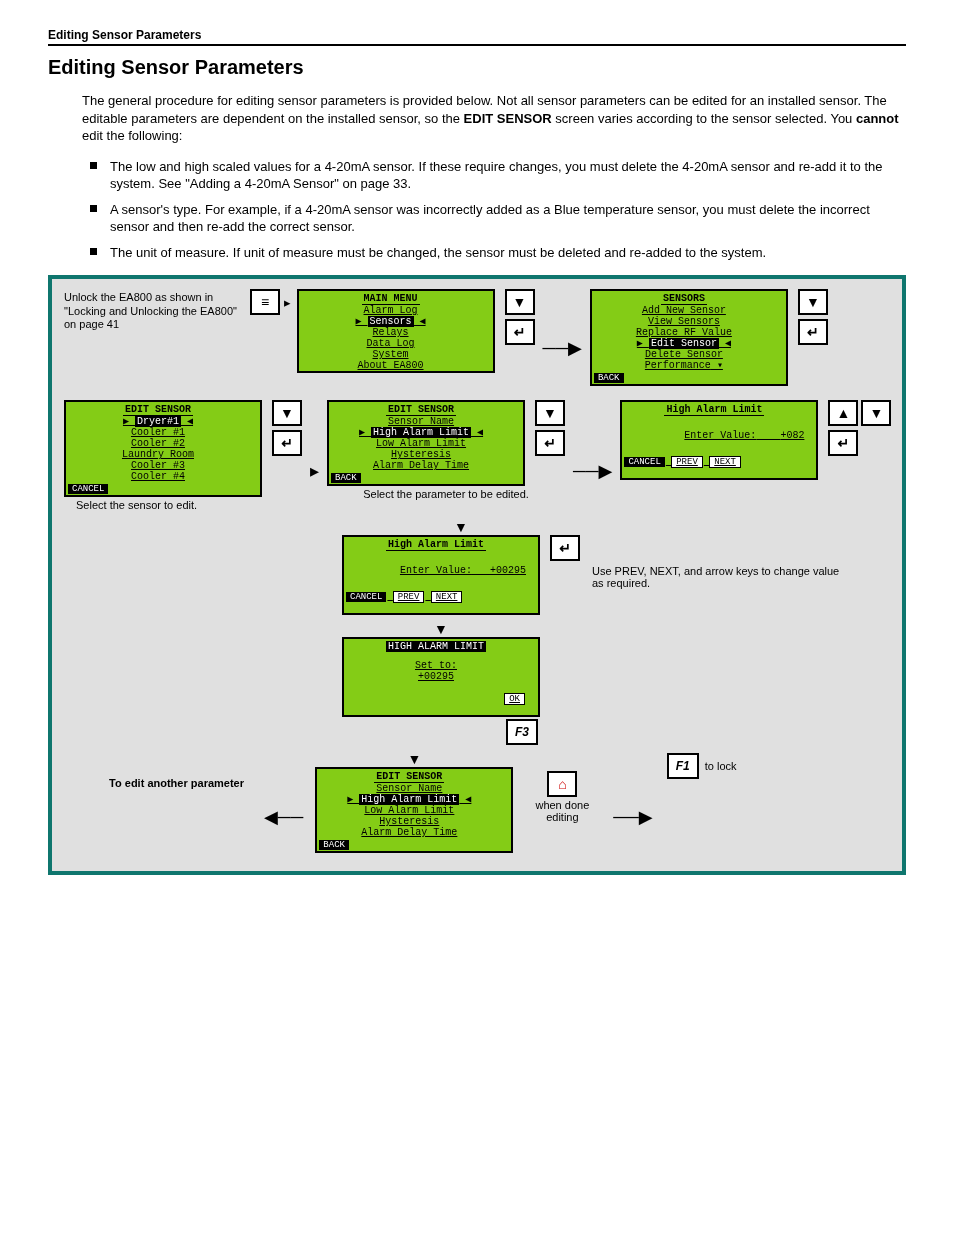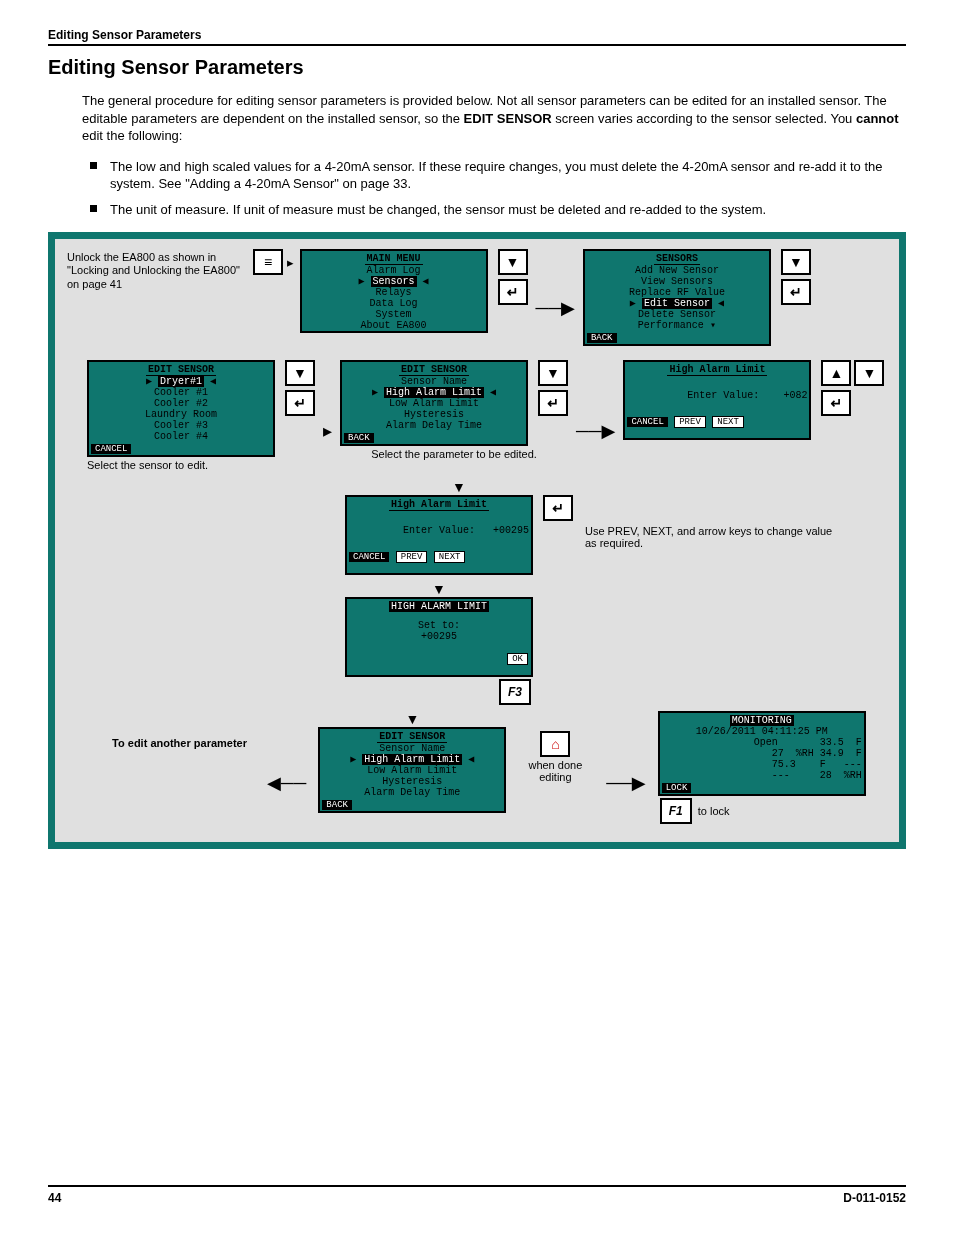--- a/index.html
+++ b/index.html
@@ -51,42 +51,43 @@
     left: 8px;
     top: 4px;
     width: 7px;
     height: 7px;
     background: #000;
   }
 
   
   .flow {
     background: #e0e0e0;
-    border: 7px solid #0f766e;
+    border: 4px solid #0f766e;
     padding: 10px 12px 18px 12px;
     position: relative;
   }
   .row { display: flex; align-items: flex-start; }
   .sidecaption {
     width: 180px;
     font-size: 11px;
     line-height: 1.2;
     padding: 2px 6px 0 0;
   }
 
   
   .lcd {
     border: 2px solid #000;
-    background: #0f766e;
+    background: #84cc16;
     font-family: "Courier New", monospace;
     font-size: 10px;
     line-height: 11px;
     text-align: center;
-    padding: 2px 2px 0 2px;
+    padding: 2px 12px 0 2px;
     width: 180px;
+    text-decoration: underline;
   }
   .lcd .title {
     display: inline-block;
     border-bottom: 1px solid #000;
     padding: 0 2px;
     font-weight: bold;
   }
   .lcd .item { white-space: pre; }
   .lcd .hl {
     background: #000;
@@ -179,20 +180,21 @@
 <div class="running-head">Editing Sensor Parameters</div>
 
 <div class="h1">Editing Sensor Parameters</div>
 
 <p class="body-text">
   <span>The general procedure for editing sensor parameters is provided below. Not all sensor parameters can be edited for an installed sensor. The editable parameters are dependent on the installed sensor, so the </span><b>EDIT SENSOR</b><span> screen varies according to the sensor selected. You </span><b>cannot</b><span> edit the following:</span>
 </p>
 
 <ul class="bullets">
   <li>The low and high scaled values for a 4-20mA sensor. If these require changes, you must delete the 4-20mA sensor and re-add it to the system. See "Adding a 4-20mA Sensor" on page 33.</li>
+  <li>A sensor's type. For example, if a 4-20mA sensor was incorrectly added as a Blue temperature sensor, you must delete the incorrect sensor and then re-add the correct sensor.</li>
   <li>The unit of measure. If unit of measure must be changed, the sensor must be deleted and re-added to the system.</li>
 </ul>
 
 <div class="flow">
 
   <div class="row" style="margin-bottom:14px;">
     <div class="sidecaption">Unlock the EA800 as shown in "Locking and Unlocking the EA800" on page 41</div>
 
     <div style="display:flex;align-items:center;gap:4px;">
       <div class="navbtn">
@@ -262,21 +264,21 @@
         </div>
         <div class="btnstack">
           <div class="navbtn">
                 <span>▼</span>
               </div>
           <div class="navbtn">
                 <span>↵</span>
               </div>
         </div>
       </div>
-      <div class="caption" style="align-self:flex-start;">Select the sensor to edit.</div>
+      <div class="caption" style="align-self:flex-start;margin-left:12px;">Select the sensor to edit.</div>
     </div>
 
     <span class="harrow" style="margin-top:30px;">▸</span>
 
     <div class="col">
       <div class="screenblock">
         <div class="lcd">
           <div class="title">EDIT SENSOR</div>
           <div><span>Sensor Name</span></div>
           <div>▶ <span class="hl">High Alarm Limit</span> ◀</div>
@@ -390,36 +392,23 @@
     <div class="col" style="margin:20px 8px 0 14px;">
       <div class="navbtn">
             <span style="color:#c00;">⌂</span>
           </div>
       <div class="caption" style="text-align:center;width:70px;">when done editing</div>
     </div>
 
     <span class="harrow" style="margin-top:30px;">──▶</span>
 
     <div class="col" style="margin-left:4px;">
-      <div class="lcd" style="width:200px;">
-        <div><span class="hl">MONITORING</span></div>
-        <div class="mono-small" style="text-align:center;">10/26/2011 04:11:25 PM</div>
-        <div class="mono-small item">Open       33.5  F</div>
-        <div class="mono-small item">   27  %RH 34.9  F</div>
-        <div class="mono-small item"> 75.3    F   ---</div>
-        <div class="mono-small item">   ---     28  %RH</div>
-        <div class="ftr"><span class="k">LOCK</span></div>
-      </div>
       <div style="display:flex;align-items:center;gap:6px;align-self:flex-start;margin-left:2px;">
         <div class="softkey">F1</div>
         <span class="caption">to lock</span>
       </div>
     </div>
   </div>
 
 </div>
 
-<div class="footer">
-  <span>44</span>
-  <span>D-011-0152</span>
+
 </div>
 
-</div>
-
 </body></html>

